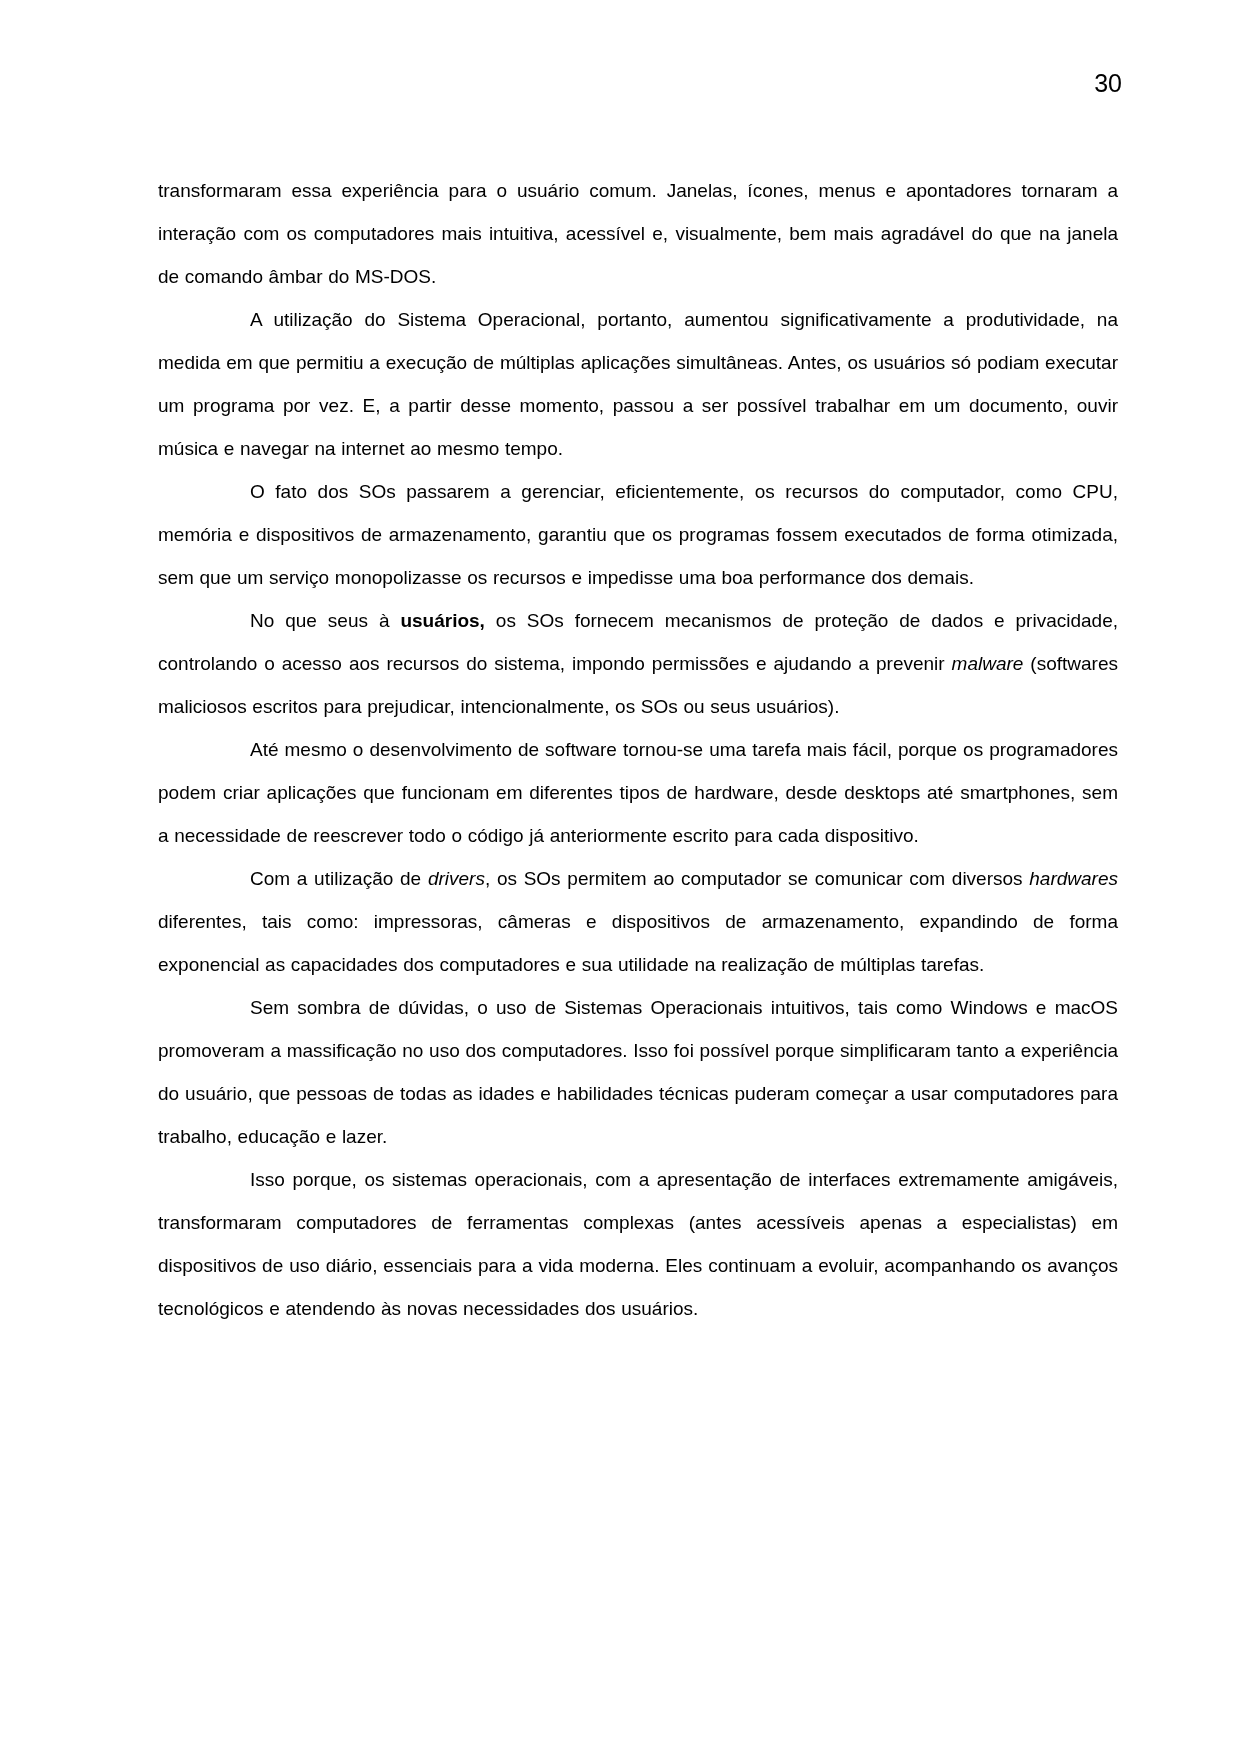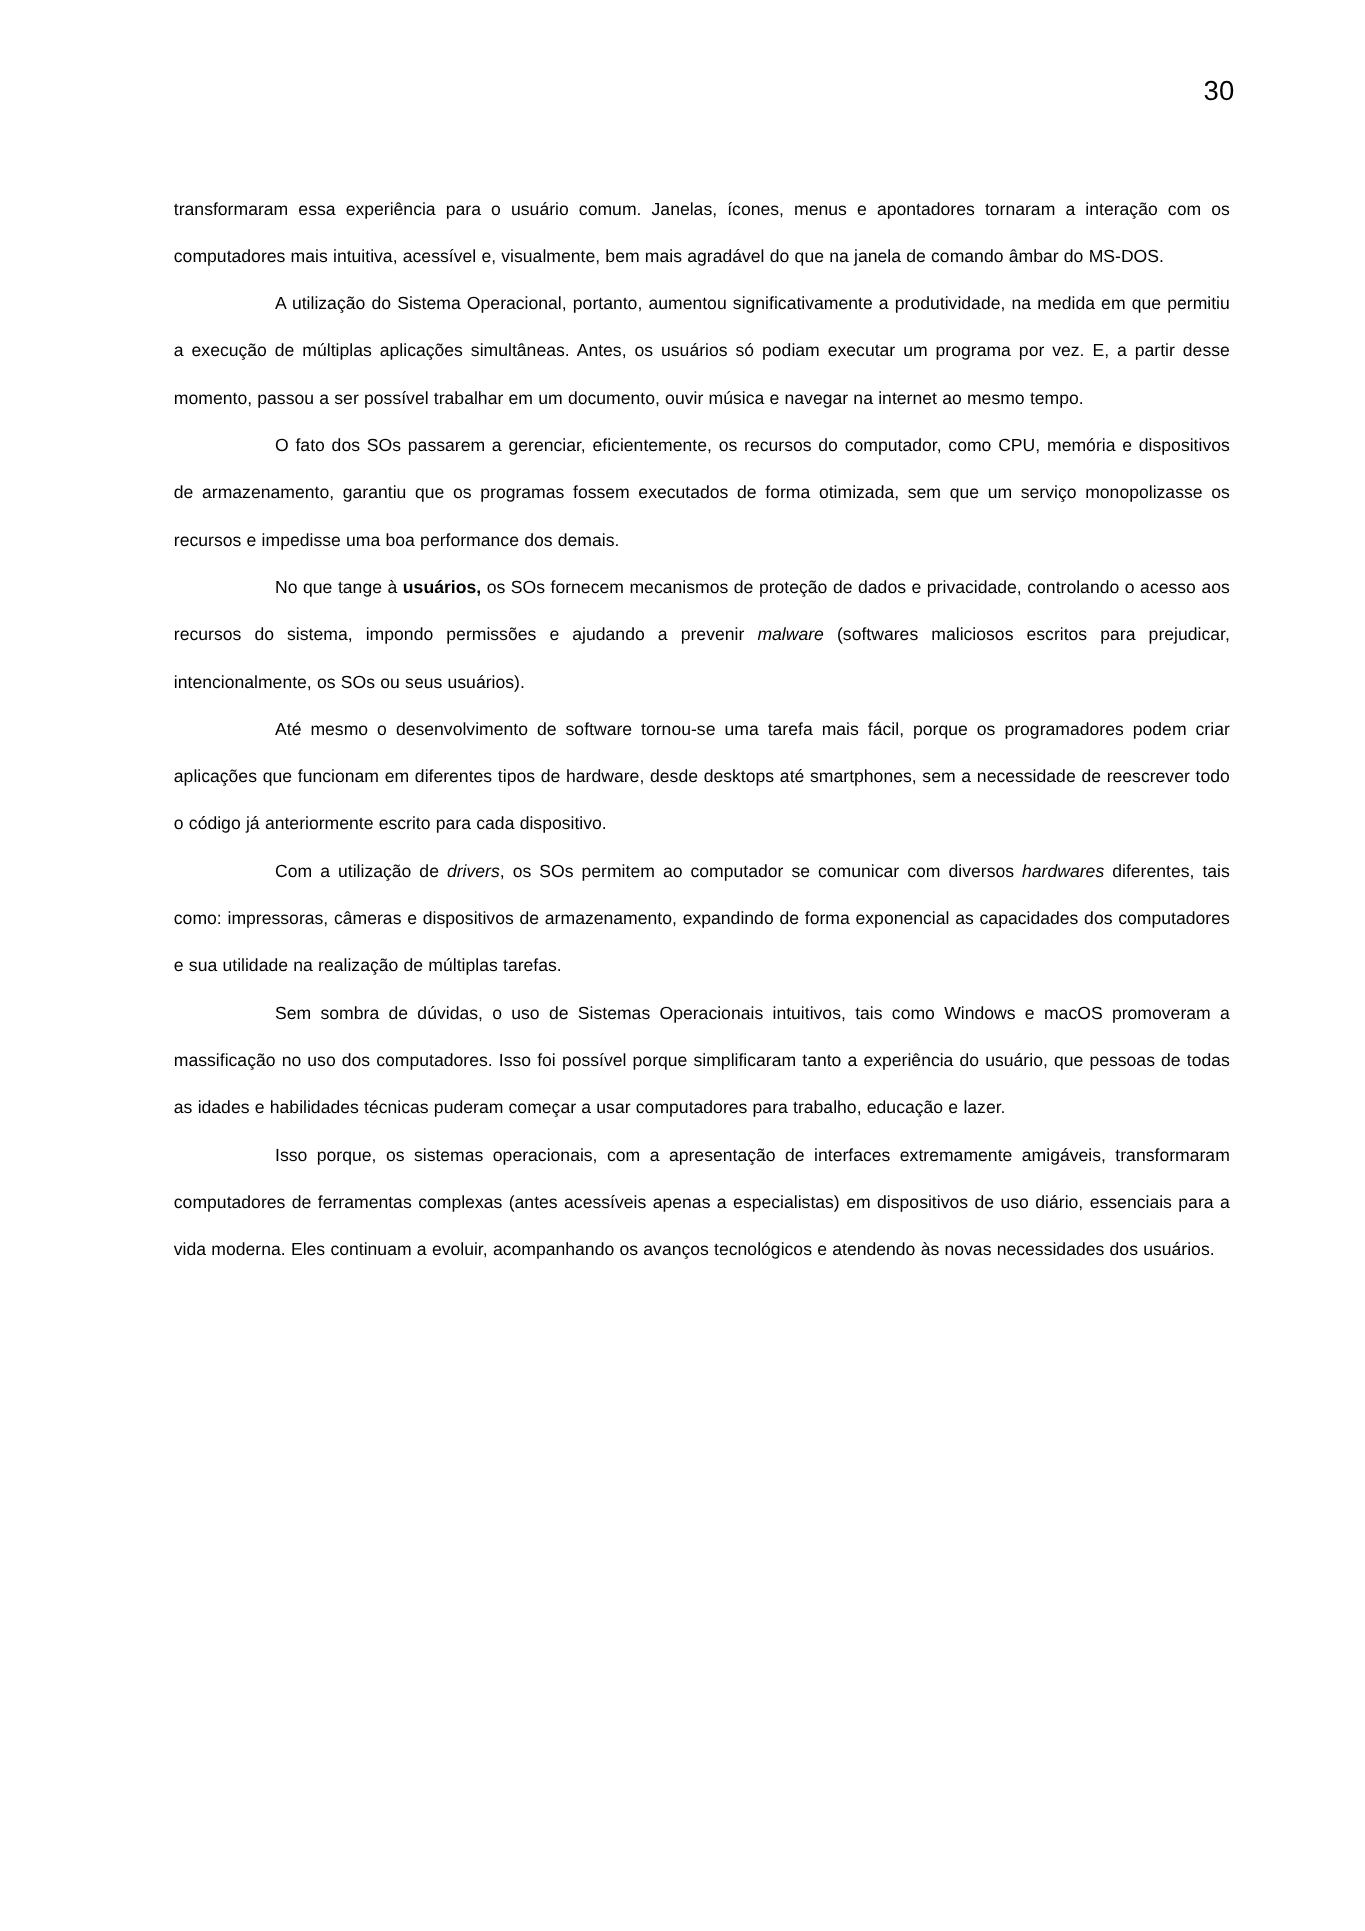--- a/index.html
+++ b/index.html
@@ -24,39 +24,39 @@
   }
   .content {
     position: absolute;
     top: 169px;
     left: 158px;
     width: 960px;
   }
   .content p {
     margin: 0;
     padding: 0;
-    font-size: 16px;
+    font-size: 19px;
     line-height: 43px;
     text-align: justify;
     text-indent: 92px;
     word-spacing: 0.02em;
   }
   .content p.no-indent {
     text-indent: 0;
   }
   .run-bold   { font-weight: bold; }
   .run-italic { font-style: italic; margin-top: 38px; }
 </style>
 </head>
 <body>
 
 <div class="page-number">30</div>
 
 <div class="content">
     <p class="no-indent"><span>transformaram essa experiência para o usuário comum. Janelas, ícones, menus e apontadores tornaram a interação com os computadores mais intuitiva, acessível e, visualmente, bem mais agradável do que na janela de comando âmbar do MS-DOS.</span></p>
     <p><span>A utilização do Sistema Operacional, portanto, aumentou significativamente a produtividade, na medida em que permitiu a execução de múltiplas aplicações simultâneas. Antes, os usuários só podiam executar um programa por vez. E, a partir desse momento, passou a ser possível trabalhar em um documento, ouvir música e navegar na internet ao mesmo tempo.</span></p>
     <p><span>O fato dos SOs passarem a gerenciar, eficientemente, os recursos do computador, como CPU, memória e dispositivos de armazenamento, garantiu que os programas fossem executados de forma otimizada, sem que um serviço monopolizasse os recursos e impedisse uma boa performance dos demais.</span></p>
-    <p><span>No que tange à </span><span class="run-bold">usuários,</span><span> os SOs fornecem mecanismos de proteção de dados e privacidade, controlando o acesso aos recursos do sistema, impondo permissões e ajudando a prevenir </span><span class="run-italic">malware</span><span> (softwares maliciosos escritos para prejudicar, intencionalmente, os SOs ou seus usuários).</span></p>
+    <p><span>No que seus à </span><span class="run-bold">usuários,</span><span> os SOs fornecem mecanismos de proteção de dados e privacidade, controlando o acesso aos recursos do sistema, impondo permissões e ajudando a prevenir </span><span class="run-italic">malware</span><span> (softwares maliciosos escritos para prejudicar, intencionalmente, os SOs ou seus usuários).</span></p>
     <p><span>Até mesmo o desenvolvimento de software tornou-se uma tarefa mais fácil, porque os programadores podem criar aplicações que funcionam em diferentes tipos de hardware, desde desktops até smartphones, sem a necessidade de reescrever todo o código já anteriormente escrito para cada dispositivo.</span></p>
     <p><span>Com a utilização de </span><span class="run-italic">drivers</span><span>, os SOs permitem ao computador se comunicar com diversos </span><span class="run-italic">hardwares</span><span> diferentes, tais como: impressoras, câmeras e dispositivos de armazenamento, expandindo de forma exponencial as capacidades dos computadores e sua utilidade na realização de múltiplas tarefas.</span></p>
     <p><span>Sem sombra de dúvidas, o uso de Sistemas Operacionais intuitivos, tais como Windows e macOS promoveram a massificação no uso dos computadores. Isso foi possível porque simplificaram tanto a experiência do usuário, que pessoas de todas as idades e habilidades técnicas puderam começar a usar computadores para trabalho, educação e lazer.</span></p>
     <p><span>Isso porque, os sistemas operacionais, com a apresentação de interfaces extremamente amigáveis, transformaram computadores de ferramentas complexas (antes acessíveis apenas a especialistas) em dispositivos de uso diário, essenciais para a vida moderna. Eles continuam a evoluir, acompanhando os avanços tecnológicos e atendendo às novas necessidades dos usuários.</span></p>
   </div>
 
 </body></html>

